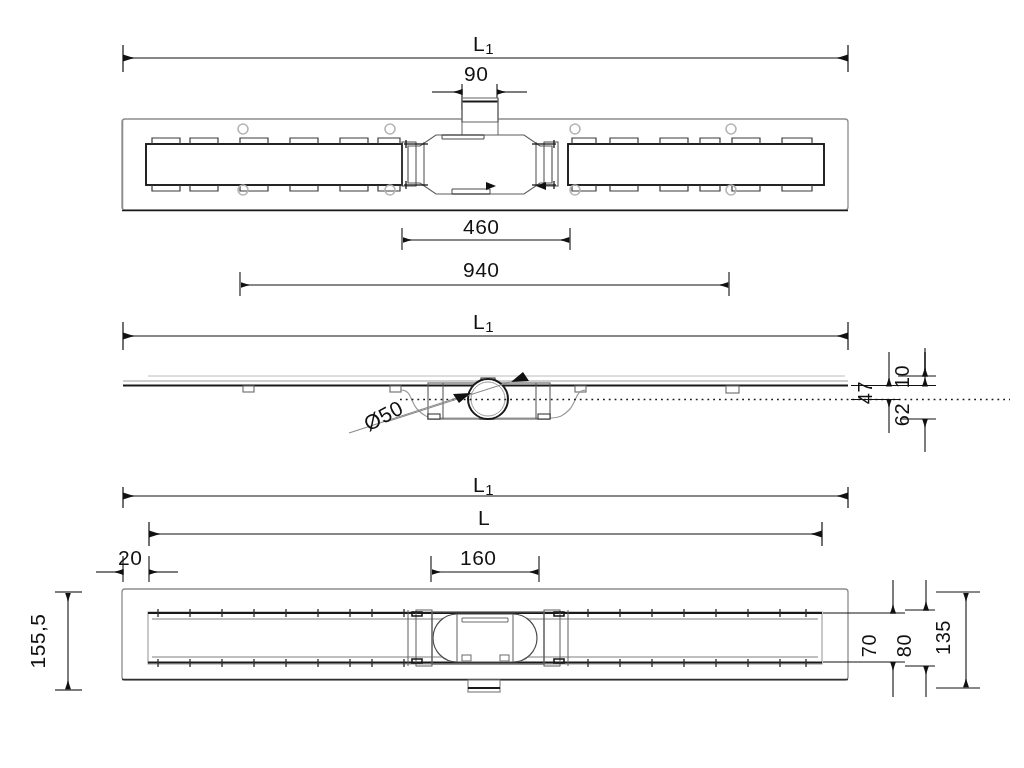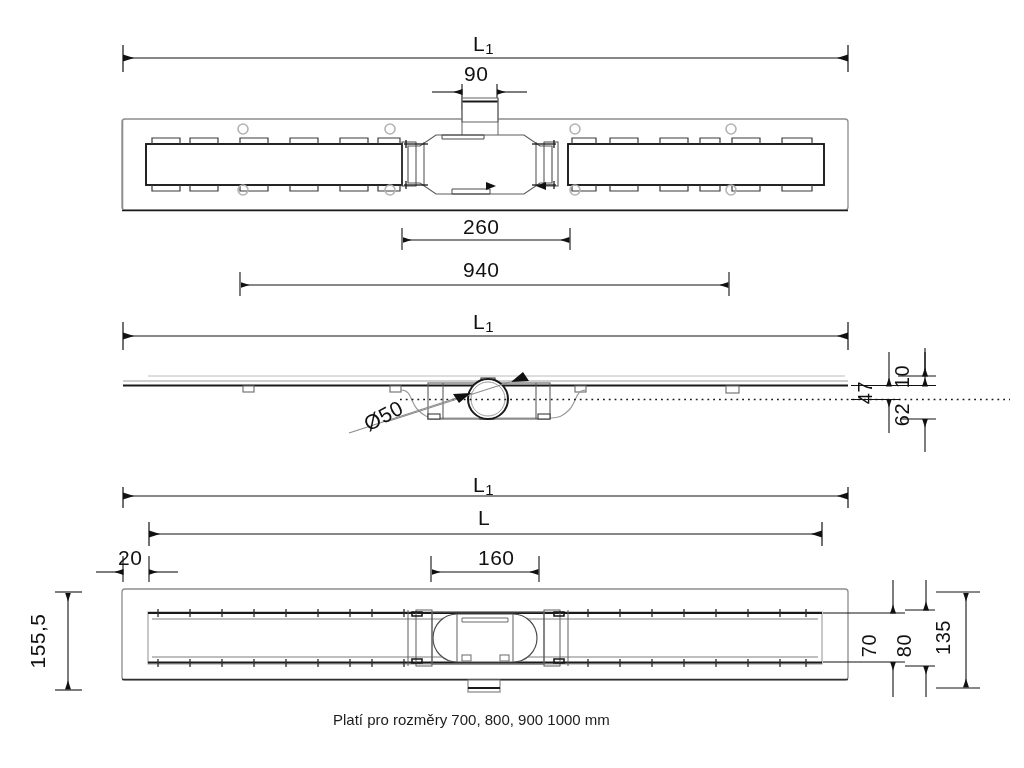--- a/index.html
+++ b/index.html
@@ -342,33 +342,32 @@
     </g>
     <g stroke="#111" fill="none">
       <line x1="936" y1="592" x2="980" y2="592" stroke-width="1.0"></line>
       <line x1="936" y1="688" x2="980" y2="688" stroke-width="1.0"></line>
       <line x1="966" y1="593" x2="966" y2="687" stroke-width="1.1" marker-start="url(#arSL)" marker-end="url(#arS)"></line>
     </g>
   </svg>
 
   <div class="dimtxt" style="left:473px;top:32px;"><span>L</span><span class="sub">1</span></div>
   <div class="dimtxt" style="left:464px;top:62px;">90</div>
-  <div class="dimtxt" style="left:463px;top:215px;">260</div>
+  <div class="dimtxt" style="left:463px;top:215px;">460</div>
   <div class="dimtxt" style="left:463px;top:258px;">940</div>
 
   <div class="dimtxt" style="left:473px;top:310px;"><span>L</span><span class="sub">1</span></div>
   <div class="dimtxt rotdiag" style="left:363px;top:404px;">Ø50</div>
   <div class="dimtxt small rot90" style="left:854px;top:381px;">47</div>
   <div class="dimtxt small rot90" style="left:891px;top:403px;">62</div>
   <div class="dimtxt small rot90" style="left:891px;top:365px;">10</div>
 
   <div class="dimtxt" style="left:473px;top:473px;"><span>L</span><span class="sub">1</span></div>
   <div class="dimtxt" style="left:478px;top:506px;">L</div>
   <div class="dimtxt" style="left:118px;top:546px;">20</div>
-  <div class="dimtxt" style="left:478px;top:546px;">160</div>
+  <div class="dimtxt" style="left:460px;top:546px;">160</div>
   <div class="dimtxt rot90" style="left:10px;top:629px;">155,5</div>
   <div class="dimtxt small rot90" style="left:858px;top:634px;">70</div>
   <div class="dimtxt small rot90" style="left:893px;top:634px;">80</div>
   <div class="dimtxt small rot90" style="left:926px;top:626px;">135</div>
 
-  <div class="cap" style="left:333px;top:711px;">Platí pro rozměry 700, 800, 900 1000 mm</div>
 
 </div>
 
 </body></html>

